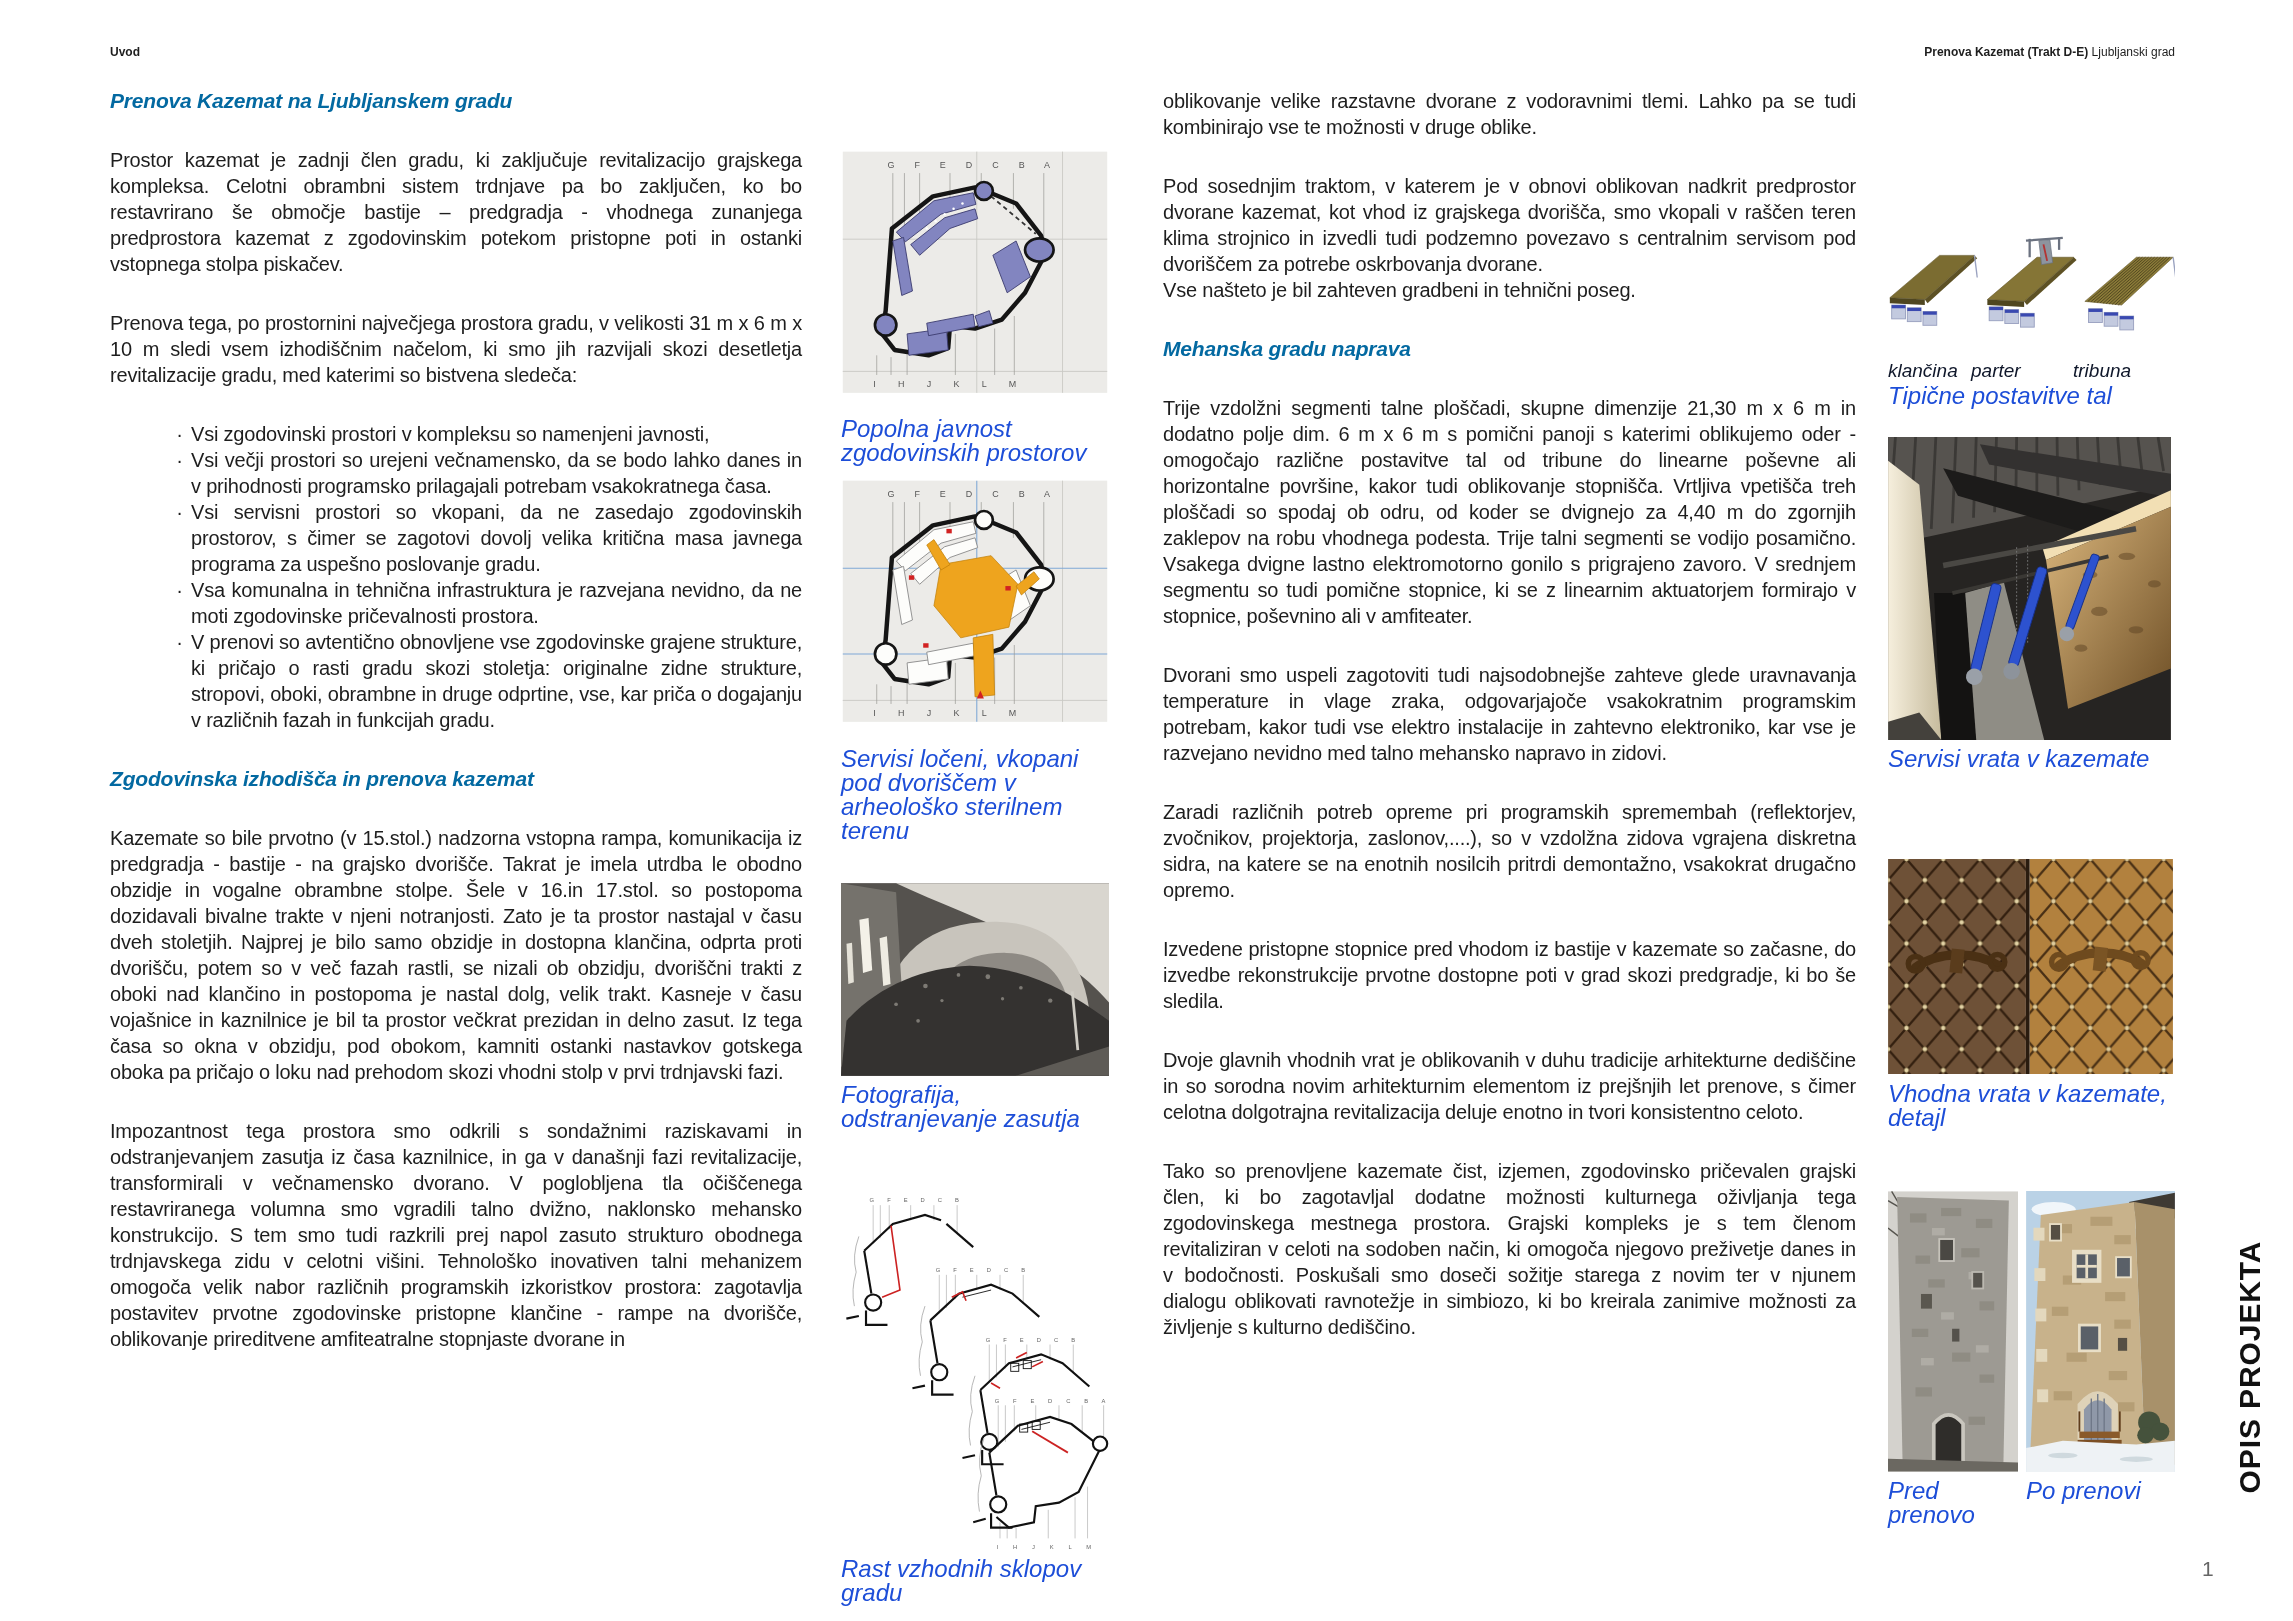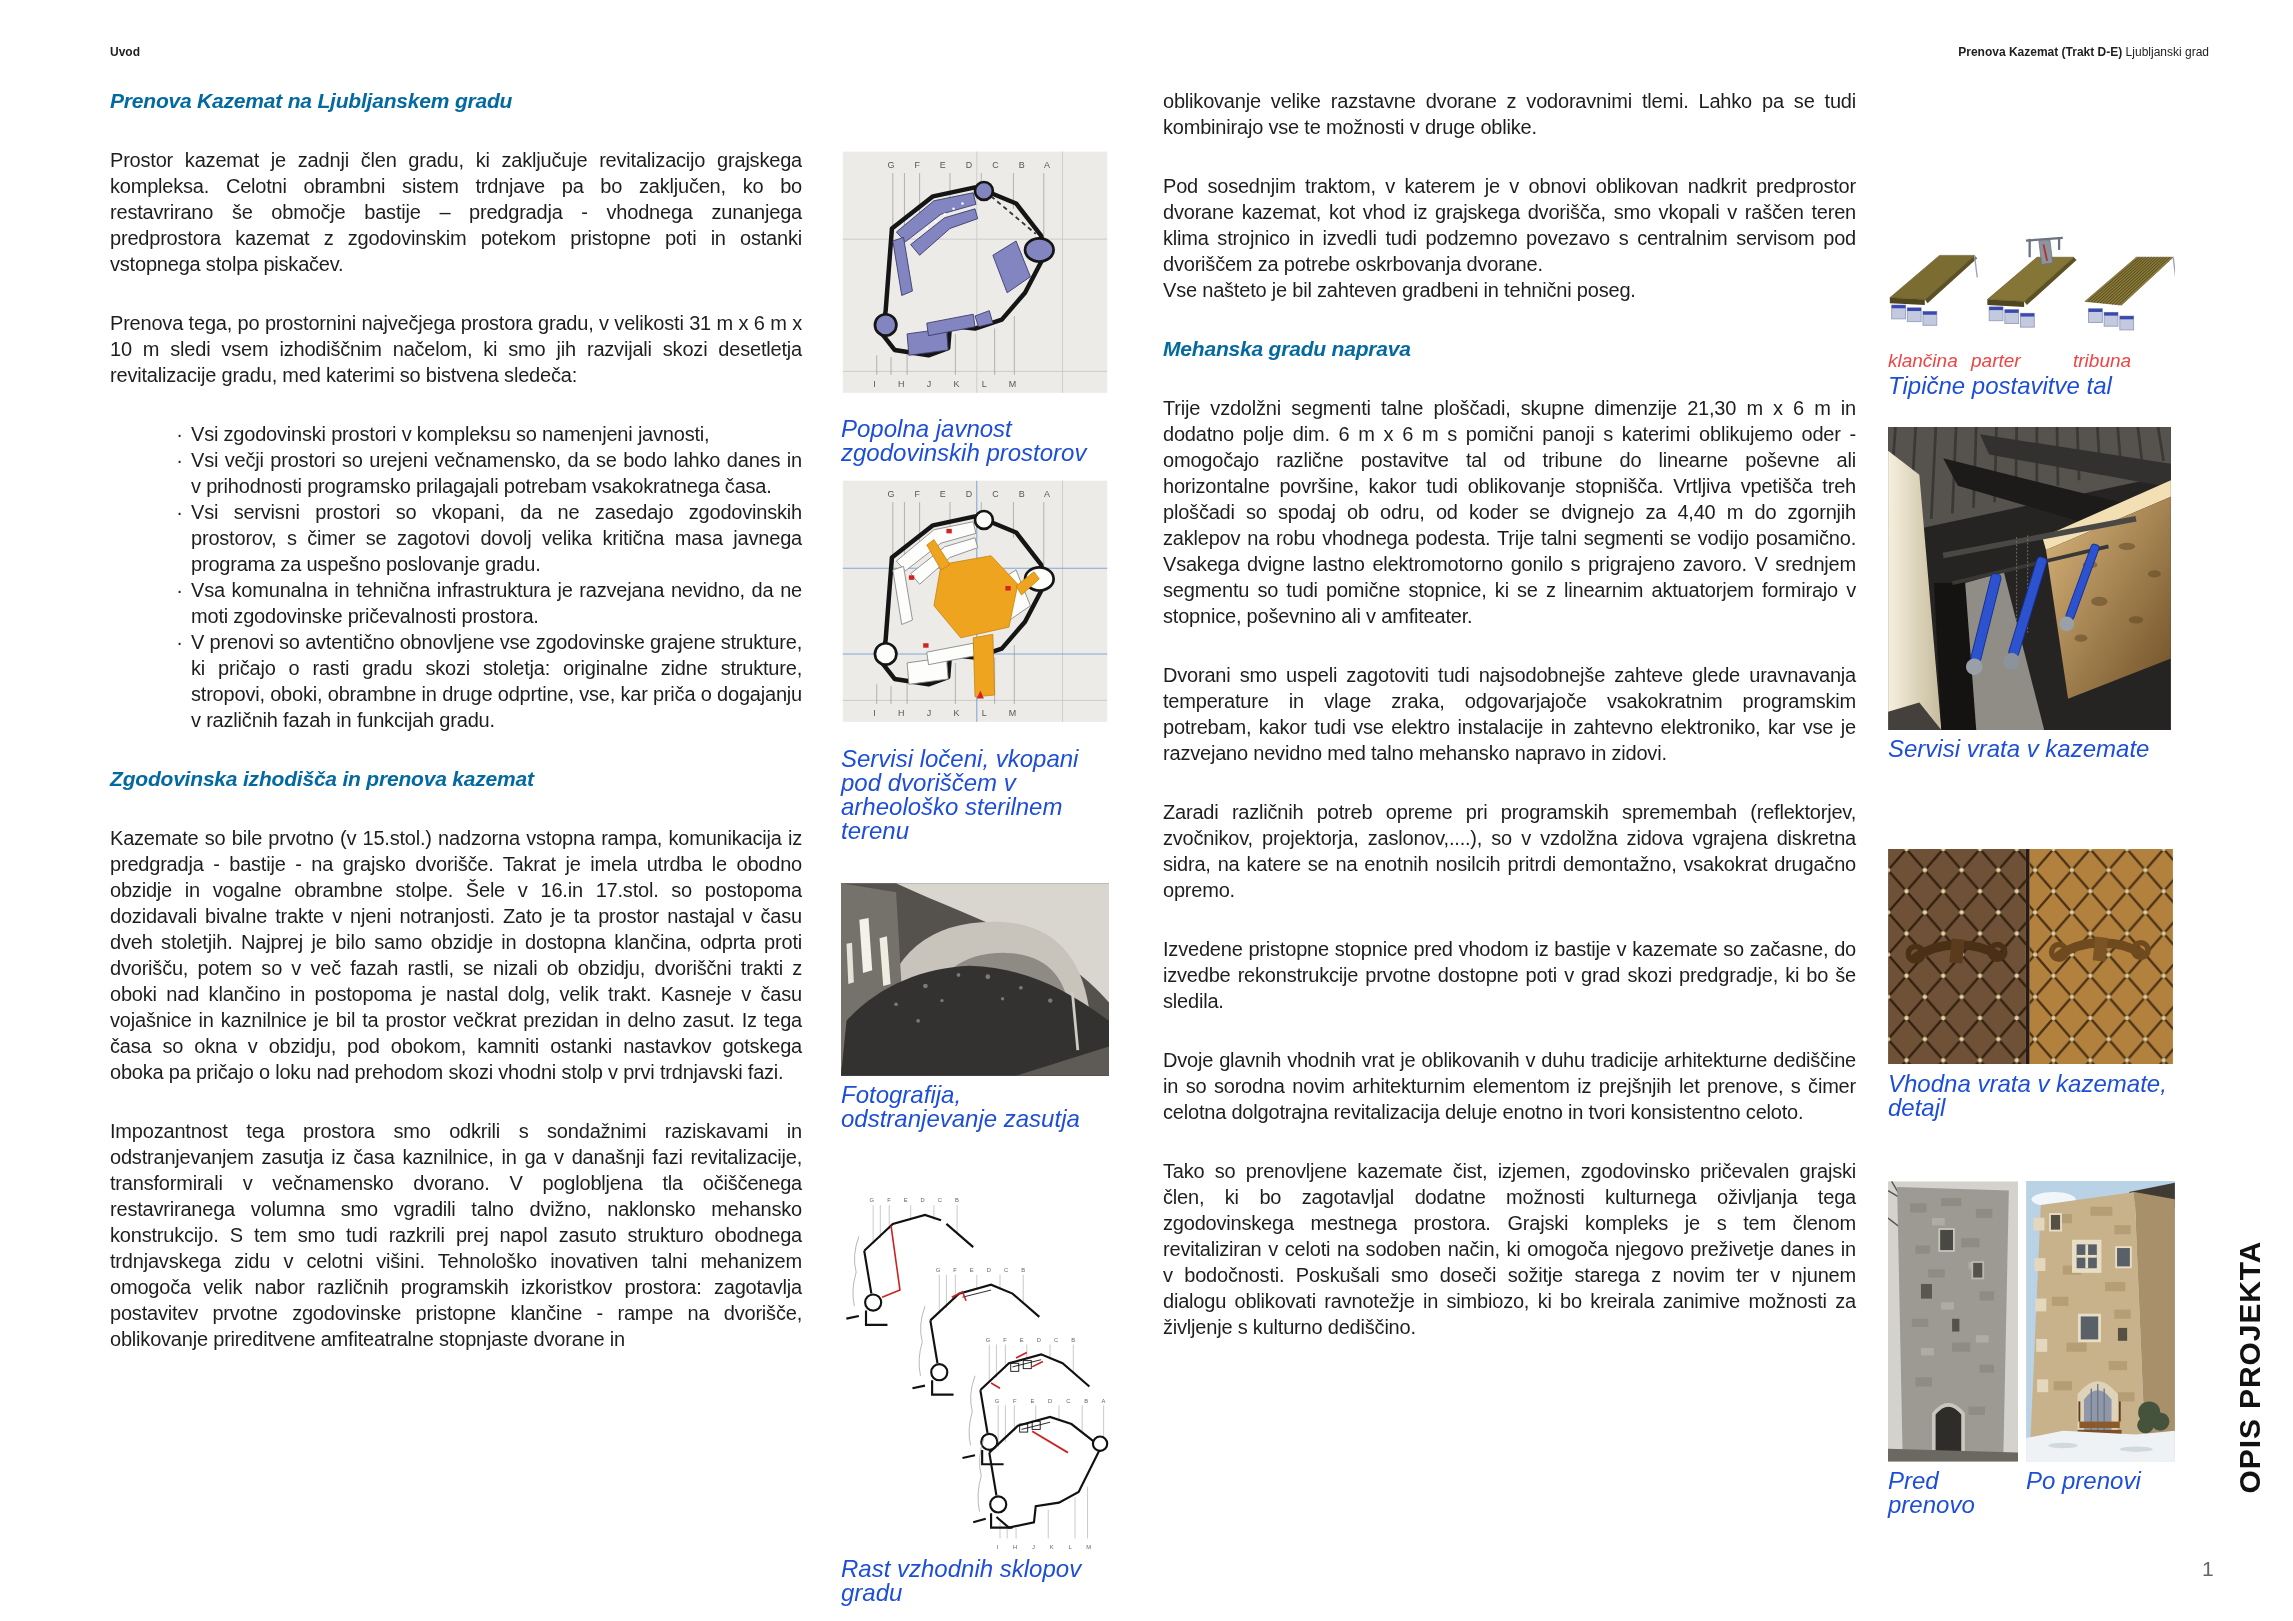--- a/index.html
+++ b/index.html
@@ -1,38 +1,38 @@
 <!DOCTYPE html>
 <html style="font-size:14.7px"><head>
 <meta charset="utf-8">
 <style>
   html,body{margin:0;padding:0;background:#ffffff;}
   #page{position:relative;width:2293px;height:1622px;background:#ffffff;overflow:hidden;
         font-family:"Liberation Sans","DejaVu Sans",sans-serif;color:#1e1e1e;}
   .hdr{position:absolute;top:40px;font-size:12px;line-height:24px;}
   .hdr-left{left:110px;font-weight:bold;}
-  .hdr-right{right:84px;text-align:left;}
+  .hdr-right{right:118px;text-align:left;}
   .hdr-right .b{font-weight:bold;}
   .col{position:absolute;font-size:20px;line-height:26px;letter-spacing:-0.2px;}
   .col1{left:110px;top:88px;width:692px;}
   .col3{left:1163px;top:88px;width:693px;}
   .h-bi{font-weight:bold;font-style:italic;font-size:21px;color:#0369a1;margin:0 0 33px 0;}
   .h-mid{margin:11px 0 33px 0;}
   .para{margin:0 0 33px 0;text-align:justify;}
   .para.tight{margin:0;}
   ul.blt{margin:0 0 33px 0;padding:0 0 0 81px;list-style:none;}
   ul.blt li{text-align:justify;position:relative;}
   ul.blt li::before{content:"\00B7";position:absolute;left:-14.7px;}
   .figcol{position:absolute;}
   .col2{left:841px;top:147px;width:268px;}
   .col4{left:1888px;top:235px;width:287px;}
   .fig{margin:0;padding:0;}
   .cap{font-style:italic;font-size:24px;line-height:24px;color:#1d4ed8;margin-top:7.3px;}
   .fig svg{display:block;}
-  .renders-caps{position:relative;height:24px;font-style:italic;font-size:19px;color:#ef4444;margin-top:8px;text-decoration:underline;}
+  .renders-caps{position:relative;height:24px;font-style:italic;font-size:19px;color:#0f172a;margin-top:18px;text-decoration:underline;}
   .renders-caps span{position:absolute;top:0;}
   .cap-k{left:0;} .cap-p{left:83px;} .cap-t{left:185px;}
   .row2{display:flex;gap:6.4px;}
   .sidebar-label{position:absolute;left:2103px;top:1350px;width:294px;text-align:center;
      transform:rotate(-90deg);font-weight:bold;font-size:30px;letter-spacing:0.9px;color:#111;white-space:nowrap;}
   .pagenum{position:absolute;left:2202px;top:1557px;font-size:21px;color:#666;}
 </style>
 </head>
 <body>
 

